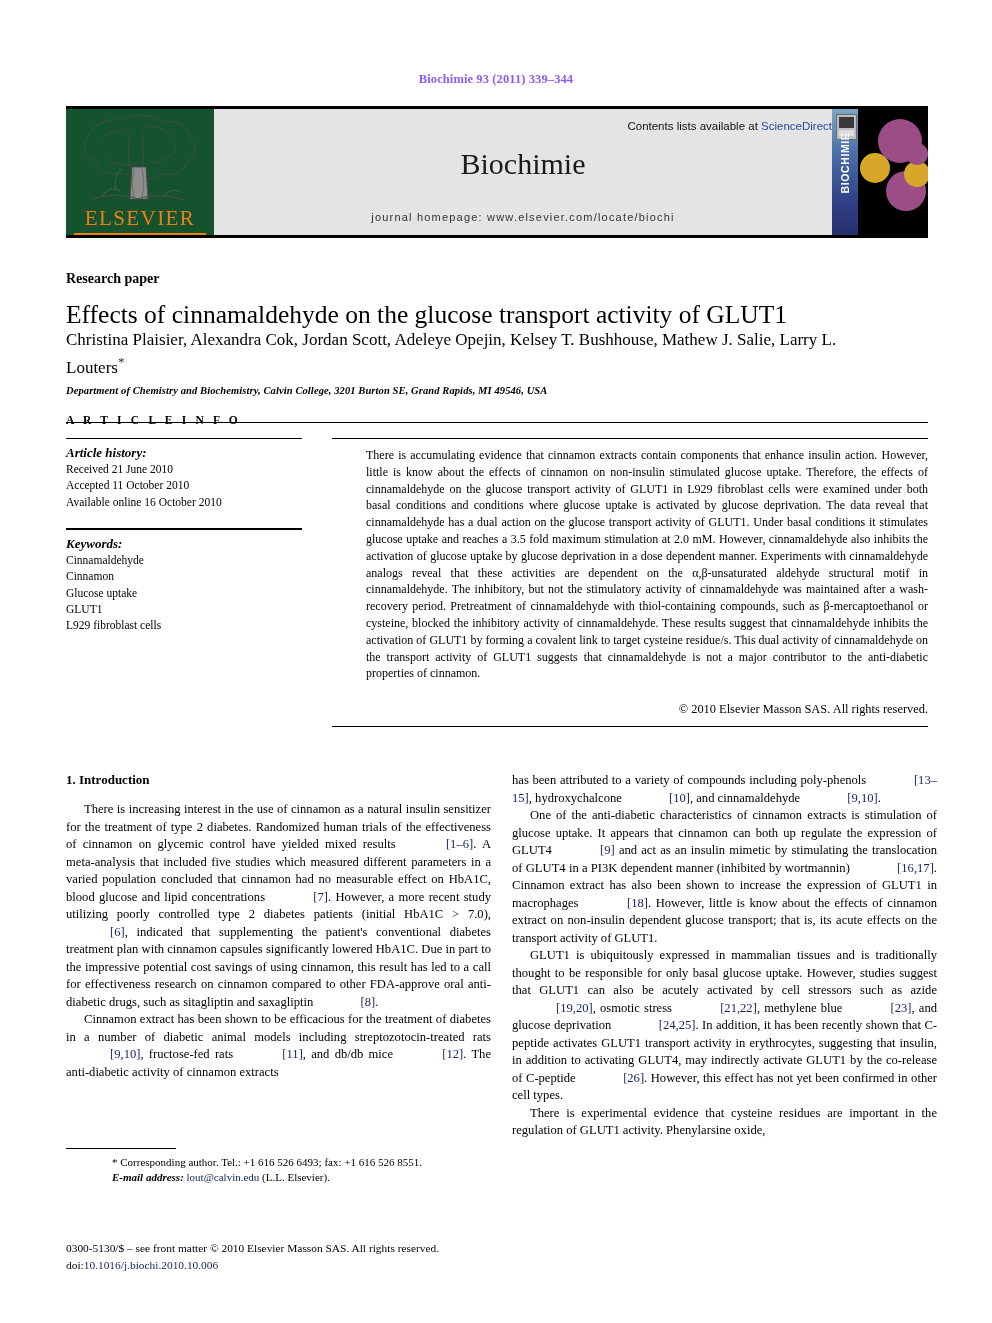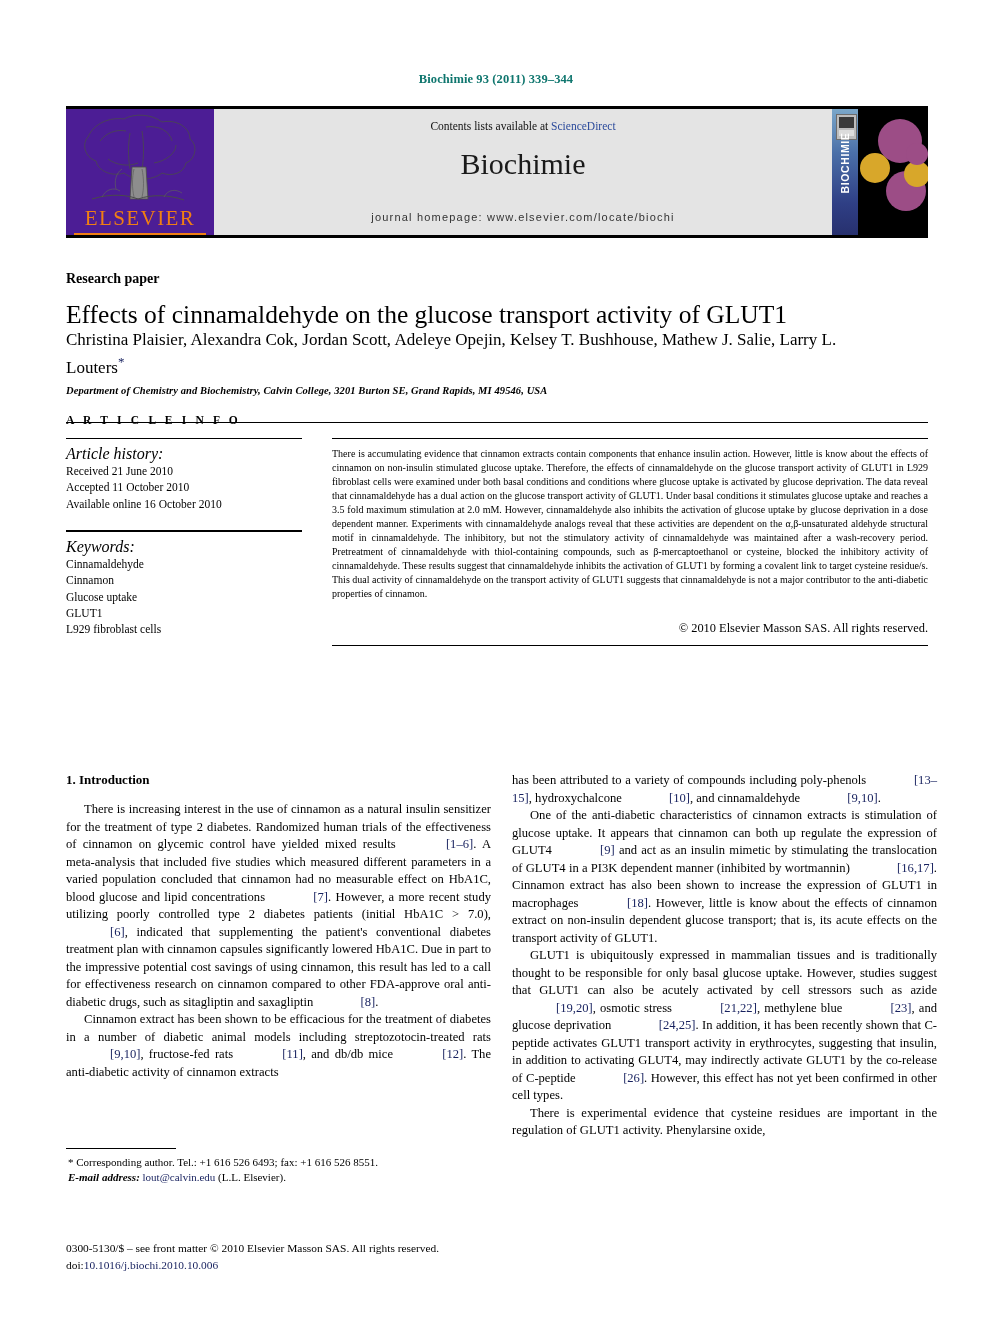--- a/index.html
+++ b/index.html
@@ -11,60 +11,60 @@
     overflow:hidden;
     position:relative;
   }
   .page { position:relative; width:992px; height:1323px; }
 
   
   .runhead {
     position:absolute; top:72px; left:0; width:992px;
     text-align:center;
     font-size:12.5px; font-weight:bold;
-    color:#0f766e;
+    color:#8b5cf6;
     letter-spacing:0.1px;
   }
 
   
   .masthead {
     position:absolute; top:106px; left:66px; width:862px; height:132px;
   }
   .masthead-rule-top {
     position:absolute; top:0; left:0; width:862px; height:3px;
     background:#000;
   }
   .masthead-rule-bottom {
     position:absolute; top:129px; left:0; width:862px; height:3px;
     background:#000;
   }
   .elsevier-box {
     position:absolute; top:3px; left:0; width:148px; height:126px;
-    background:#4c1d95;
+    background:#14532d;
     overflow:hidden;
   }
   .elsevier-tree { position:absolute; top:2px; left:6px; }
   .elsevier-word {
     position:absolute; bottom:4px; left:0; width:148px;
     text-align:center;
     font-family:"Liberation Serif", serif;
     font-size:21px; letter-spacing:1.4px;
     color:#f07f13;
   }
   .elsevier-underline {
     position:absolute; bottom:0; left:8px; width:132px; height:2px;
     background:#f07f13;
   }
   .banner {
     position:absolute; top:3px; left:148px; width:618px; height:126px;
     background:#e4e4e4;
   }
   .banner-line1 {
-    position:absolute; top:11px; left:0; width:618px; text-align:center;
-    font-family:Liberation Serif, serif;
+    position:absolute; top:11px; left:0; width:618px; text-align:right;
+    font-family:Liberation Sans, sans-serif;
     font-size:11.5px; color:#111;
   }
   .banner-line1 .sd { color:#2b4a9b; }
   .banner-title {
     position:absolute; top:38px; left:0; width:618px; text-align:center;
     font-family:"Liberation Serif", serif;
     font-size:30px; color:#1a1a1a;
   }
   .banner-home {
     position:absolute; bottom:12px; left:0; width:618px; text-align:center;
@@ -130,28 +130,29 @@
     position:absolute; top:438px; left:332px; width:596px;
   }
   .sec-head {
     font-size:11.5px; font-weight:bold; letter-spacing:3.2px;
     margin:0 0 12px 0;
   }
   .hr-thin { height:1px; background:#000; border:0; margin:0; }
   .hr-thick { height:2px; background:#000; border:0; margin:0; }
 
   .info-sub {
-    font-size:16px; font-style:italic; font-weight:normal; margin:6px 0 0 0;
+    font-size:13px; font-style:italic; font-weight:bold; margin:6px 0 0 0;
   }
   .info-line { font-size:11.5px; line-height:1.42; }
   .info-gap { height:18px; }
 
   .abstract-body {
-    font-size:10px; line-height:1.4; text-align:justify;
+    font-size:12px; line-height:1.4; text-align:justify;
     margin-top:8px;
+    margin-left:34px;
   }
   .copyline {
     font-size:12.4px; text-align:right; margin-top:20px;
   }
   .abs-rule-bottom {
     margin-top:9px; height:1px; background:#000;
   }
 
   
   .body-left {
@@ -169,21 +170,21 @@
   }
   .para.noind { text-indent:0; }
   .ref { color:#16205e;padding-left:44px; }
 
   
   .footnote {
     position:absolute; top:1148px; left:66px; width:425px;
   }
   .footnote-rule { width:110px; height:1px; background:#000; margin-bottom:6px; }
   .footnote-line {
-    font-size:11px; line-height:1.4; padding-left:10px; text-indent:-8px;
+    font-size:11px; line-height:1.4; padding-left:10px; text-indent:-8px;margin-left:44px;
   }
   .footnote-line .it { font-style:italic; font-weight:bold; }
   .footnote-line a, .mail { color:#16205e; }
 
   .imprint {
     position:absolute; top:1240px; left:66px; width:520px;
     font-size:11.4px; line-height:1.45;
   }
   .imprint .doi { color:#16205e; }
 </style>

